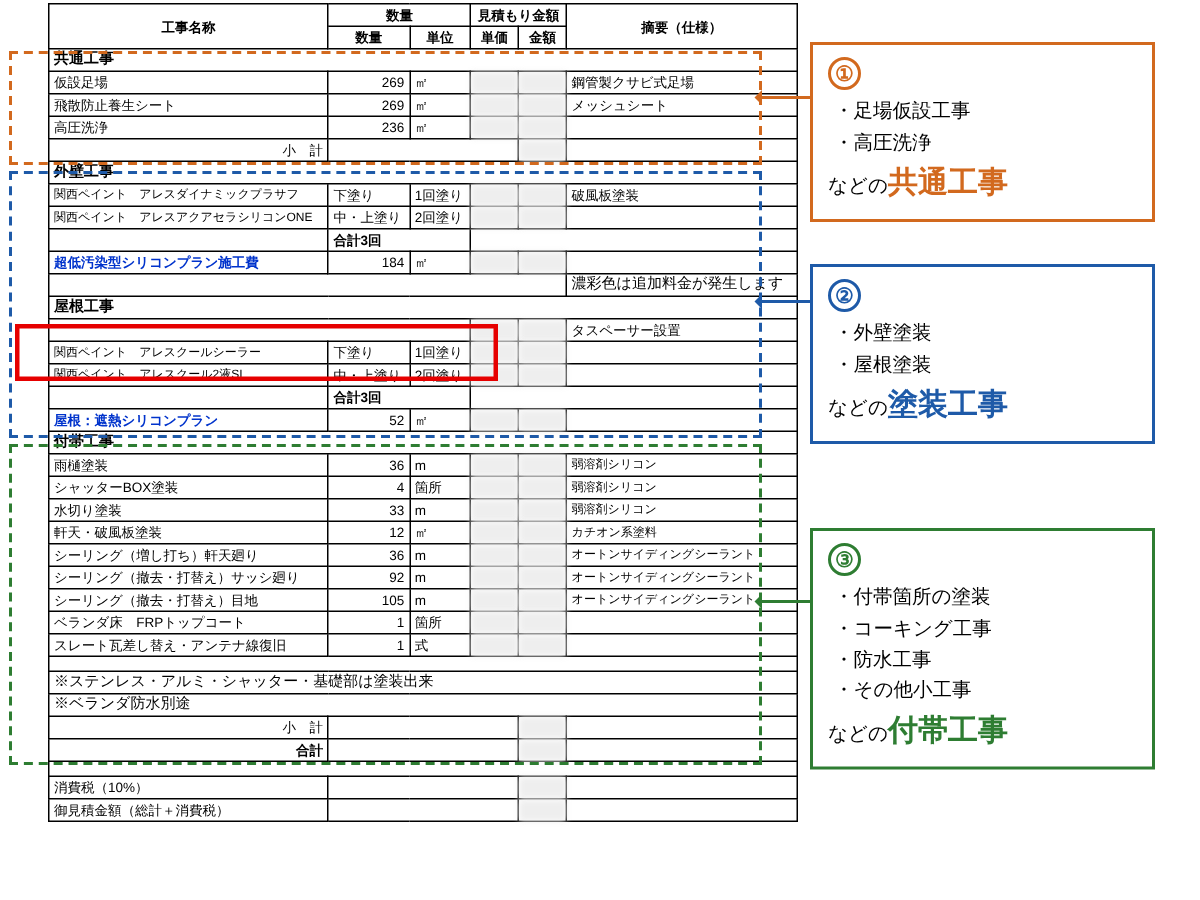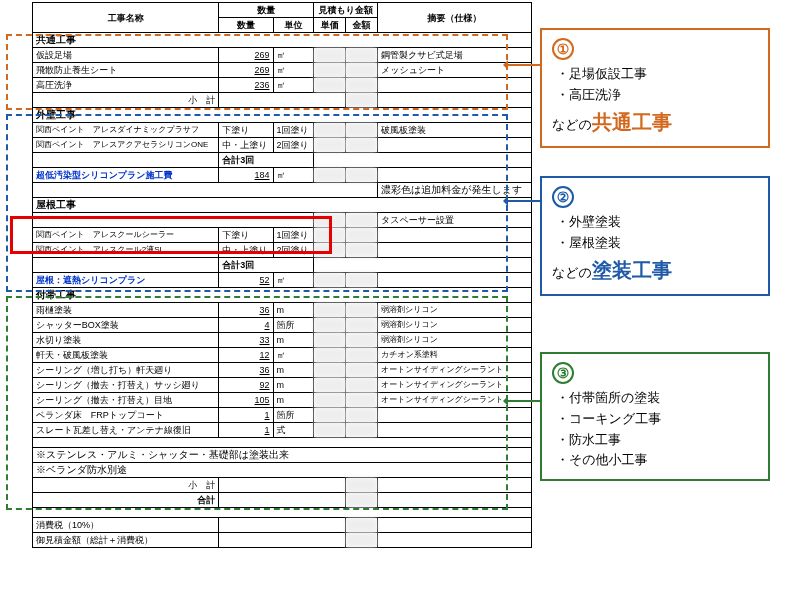--- a/index.html
+++ b/index.html
@@ -30,21 +30,21 @@
   .red-box { position: absolute; border: 3px solid #e60000; left: 10px; top: 216px; width: 322px; height: 38px; pointer-events: none; }
   .arrow { position: absolute; height: 2px; }
   .arrow::after { content: ""; position: absolute; right: -1px; top: -4px; border: 5px solid transparent; }
   .a1 { background: #d2691e; left: 508px; top: 64px; width: 32px; }
   .a1::after { border-right-color: #d2691e; left: -10px; right: auto; }
   .a2 { background: #1e5aa8; left: 508px; top: 200px; width: 32px; }
   .a2::after { border-right-color: #1e5aa8; left: -10px; right: auto; }
   .a3 { background: #2e7d32; left: 508px; top: 400px; width: 32px; }
   .a3::after { border-right-color: #2e7d32; left: -10px; right: auto; }
   .subtotal td { text-align: right; font-size: 9px; }
-  .right { text-align: right; text-decoration: underline; }
+  .right { text-align: right; }
   .bold-blue { color: #0033cc; font-weight: bold; }
   .small { font-size: 8px; }
 </style>
 </head>
 <body>
 
 <div class="sheet">
 <table>
   <tbody>
         <tr>
@@ -314,13 +314,14 @@
 </div>
 
 <div class="callout c3">
   <div class="num">③</div>
   <ul>
     <li>付帯箇所の塗装</li>
     <li>コーキング工事</li>
     <li>防水工事</li>
     <li>その他小工事</li>
   </ul>
+  <div class="tag-line"><span>などの</span><span class="big">付帯工事</span></div>
 </div>
 
 </body></html>

